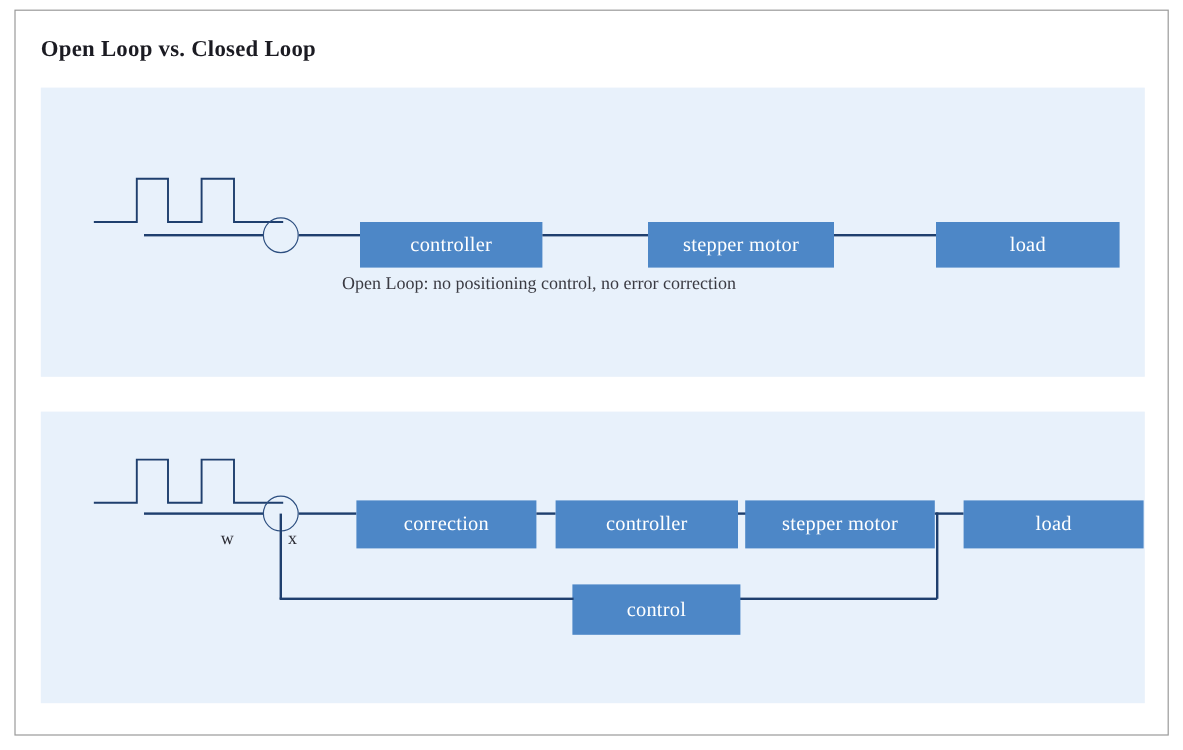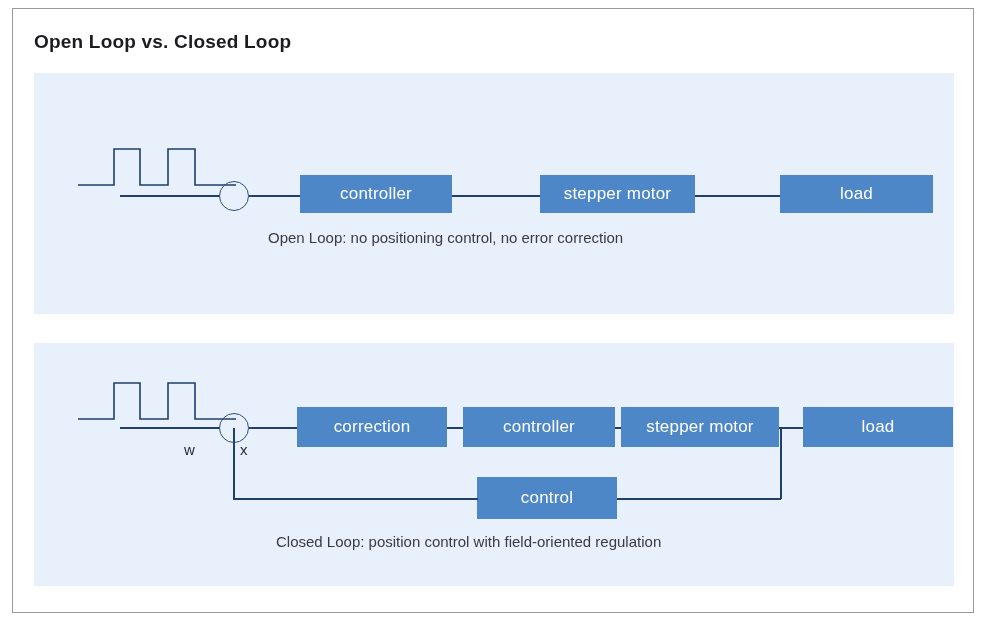--- a/index.html
+++ b/index.html
@@ -15,20 +15,21 @@
   }
   #card {
     position: absolute;
     left: 12px;
     top: 8px;
     width: 962px;
     height: 605px;
     border: 1px solid #9a9a9a;
     box-sizing: border-box;
     background: #ffffff;
+    font-family: Liberation Serif, serif;
   }
   #page-title {
     position: absolute;
     left: 21px;
     top: 22px;
     font-size: 19px;
     font-weight: bold;
     color: #1b1b22;
     letter-spacing: 0.2px;
     white-space: nowrap;
@@ -46,20 +47,21 @@
     position: absolute;
     background: #4d87c7;
     color: #ffffff;
     font-size: 17px;
     display: flex;
     align-items: center;
     justify-content: center;
     box-sizing: border-box;
     letter-spacing: 0.2px;
     white-space: nowrap;
+    margin-top: 10px;
   }
   .wire {
     position: absolute;
     background: #1f3f6e;
   }
   .wire.h { height: 1.5px; }
   .wire.v { width: 1.5px; }
 
   .junction {
     position: absolute;
@@ -112,21 +114,21 @@
     <div class="blk" style="left:506px; top:102px; width:155px; height:38px;">
       <span>stepper motor</span>
     </div>
 
     <div class="wire h" style="left:661px; top:122px; width:85px;"></div>
 
     <div class="blk" style="left:746px; top:102px; width:153px; height:38px;">
       <span>load</span>
     </div>
 
-    <div class="caption" style="left:234px; top:156px;text-align:right;">Open Loop: no positioning control, no error correction</div>
+    <div class="caption" style="left:251px; top:156px;text-align:right;">Open Loop: no positioning control, no error correction</div>
   </div>
 
   <div class="panel" id="panel-closed">
 
     <svg class="pulse" style="left:44px; top:32px;" width="160" height="52" viewBox="0 0 160 52">
       <polyline points="0,44 36,44 36,8 62,8 62,44 90,44 90,8 117,8 117,44 158,44" fill="none" stroke="#1f3f6e" stroke-width="1.6"></polyline>
     </svg>
 
     <div class="wire h" style="left:86px; top:84px; width:100px;"></div>
 
@@ -162,16 +164,15 @@
     <div class="wire v" style="left:746px; top:84px; height:72px;"></div>
     <div class="wire h" style="left:582px; top:155px; width:165px;"></div>
 
     <div class="blk" style="left:443px; top:134px; width:140px; height:42px;">
       <span>control</span>
     </div>
 
     <div class="wire h" style="left:199px; top:155px; width:245px;"></div>
     <div class="wire v" style="left:199px; top:85px; height:71px;"></div>
 
-    <div class="caption" style="left:242px; top:190px;">Closed Loop: position control with field-oriented regulation</div>
   </div>
 
 </div>
 
 </body></html>

